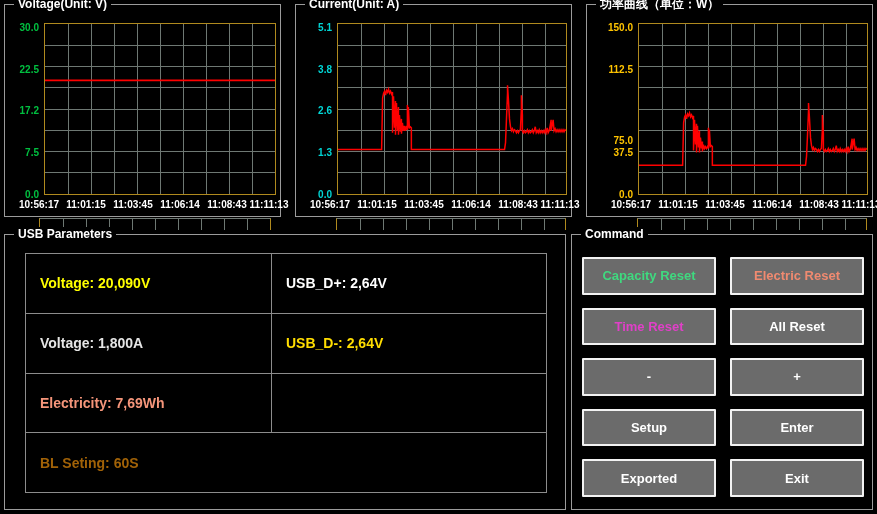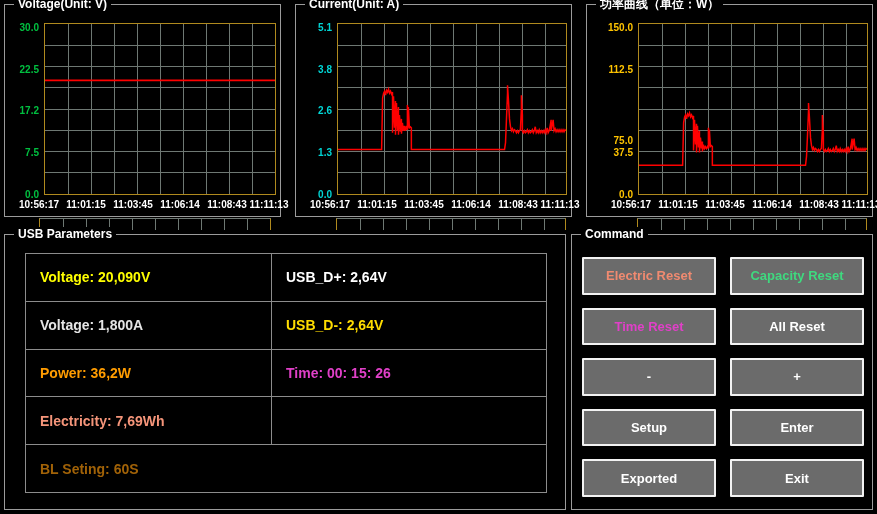--- a/index.html
+++ b/index.html
@@ -350,45 +350,41 @@
       <div class="usb-row">
         <div class="usb-cell left" style="color:#ffff00;">Voltage:  20,090V</div>
         <div class="usb-cell right" style="color:#ffffff;">USB_D+:  2,64V</div>
       </div>
 
       <div class="usb-row">
         <div class="usb-cell left" style="color:#e5e5e5;">Voltage:  1,800A</div>
         <div class="usb-cell right" style="color:#ffdd00;">USB_D-:  2,64V</div>
       </div>
 
-      <div class="usb-row">
-        <div class="usb-cell left" style="color:#ff9c00;">Power:  36,2W</div>
-        <div class="usb-cell right" style="color:#e040c8;">Time:  00:  15:  26</div>
-      </div>
 
 
       <div class="usb-row">
         <div class="usb-cell left" style="color:#f5957a;">Electricity:  7,69Wh</div>
         <div class="usb-cell right"></div>
       </div>
 
       <div class="usb-row full">
         <div class="usb-cell left" style="color:#a16207;">BL Seting:  60S</div>
         <div class="usb-cell right"></div>
       </div>
 
     </div>
   </div>
 
   <div class="groupbox" style="left:571px; top:234px; width:302px; height:276px;">
     <div class="gb-title">Command</div>
 
     <div class="cmd-grid" style="left:10px; top:22px; width:282px; height:240px;">
+      <button class="cmd-btn" style="color:#3fd97f;">Capacity Reset</button>
       <button class="cmd-btn" style="color:#f08a70;">Electric Reset</button>
-      <button class="cmd-btn" style="color:#3fd97f;">Capacity Reset</button>
       <button class="cmd-btn" style="color:#e040c8;">Time Reset</button>
       <button class="cmd-btn" style="color:#ffffff;">All Reset</button>
       <button class="cmd-btn" style="color:#ffffff;">-</button>
       <button class="cmd-btn" style="color:#ffffff;">+</button>
       <button class="cmd-btn" style="color:#ffffff;">Setup</button>
       <button class="cmd-btn" style="color:#ffffff;">Enter</button>
       <button class="cmd-btn" style="color:#ffffff;">Exported</button>
       <button class="cmd-btn" style="color:#ffffff;">Exit</button>
     </div>
   </div>

